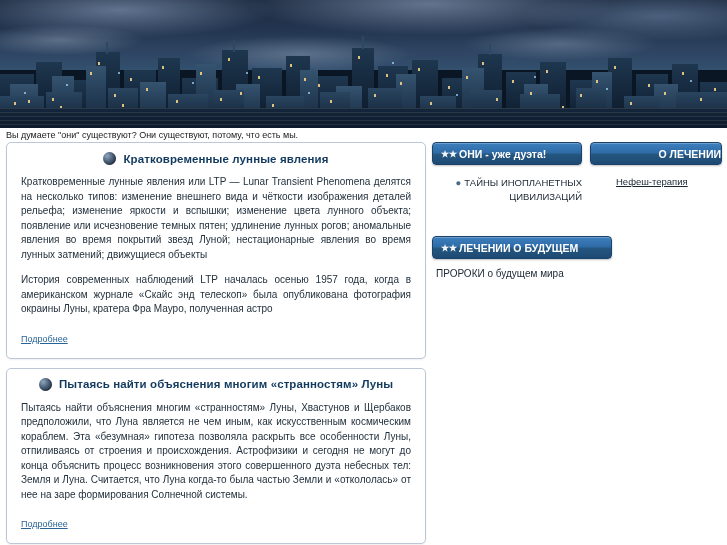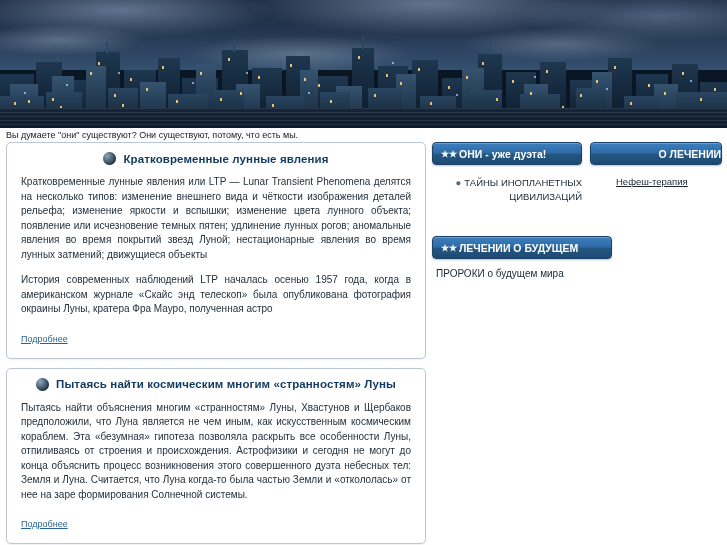--- a/index.html
+++ b/index.html
@@ -355,21 +355,21 @@
         <div class="card-body">
           <p>Кратковременные лунные явления или LTP — Lunar Transient Phenomena делятся на несколько типов: изменение внешнего вида и чёткости изображения деталей рельефа; изменение яркости и вспышки; изменение цвета лунного объекта; появление или исчезновение темных пятен; удлинение лунных рогов; аномальные явления во время покрытий звезд Луной; нестационарные явления во время лунных затмений; движущиеся объекты</p>
           <p>История современных наблюдений LTP началась осенью 1957 года, когда в американском журнале «Скайс энд телескоп» была опубликована фотография окраины Луны, кратера Фра Мауро, полученная астро</p>
         </div>
         <a class="more-link" href="#">Подробнее</a>
       </div>
 
       <div class="card">
         <div class="card-head">
           <span class="head-orb"></span>
-          <span class="card-title">Пытаясь найти космическим многим «странностям» Луны</span>
+          <span class="card-title">Пытаясь найти объяснения многим «странностям» Луны</span>
         </div>
         <div class="card-body">
           <p>Пытаясь найти объяснения многим «странностям» Луны, Хвастунов и Щербаков предположили, что Луна является не чем иным, как искусственным космическим кораблем. Эта «безумная» гипотеза позволяла раскрыть все особенности Луны, отпиливаясь от строения и происхождения. Астрофизики и сегодня не могут до конца объяснить процесс возникновения этого совершенного дуэта небесных тел: Земля и Луна. Считается, что Луна когда-то была частью Земли и «откололась» от нее на заре формирования Солнечной системы.</p>
         </div>
         <a class="more-link" href="#">Подробнее</a>
       </div>
 
     </div>
 
     <div class="col-right">

